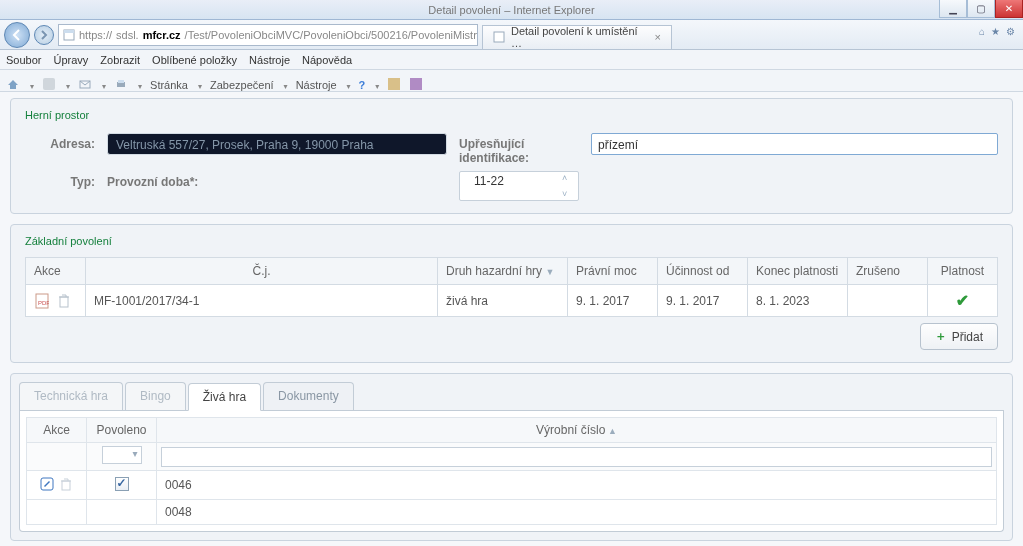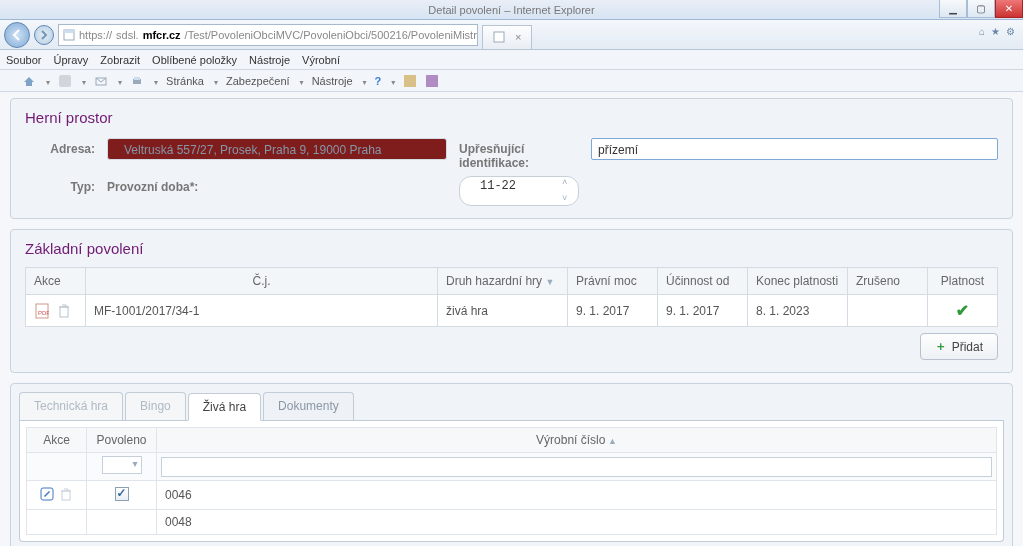--- a/index.html
+++ b/index.html
@@ -106,22 +106,22 @@
     display: flex; align-items: center;
     padding: 0 6px;
     gap: 12px;
     font-size: 11px;
     color: #333;
   }
   .browser-toolbar2 {
     height: 22px;
     background: #f2f5f9;
     border-bottom: 1px solid #cfd8e2;
-    display: flex; align-items: center;
-    padding: 0 22px;
+    display: flex; align-items: flex-end;
+    padding: 0 6px;
     gap: 8px;
     font-size: 11px;
     color: #555;
   }
   .tb-ico { width:14px;height:14px; display:inline-flex;align-items:center;justify-content:center; }
   .tb-sep::after { content:"▾"; font-size:8px; color:#888; margin-left:2px;}
   .tb-q { color:#3b7dd8; font-weight:bold;}
 
   
   .page {
@@ -129,64 +129,63 @@
     padding: 6px 10px 4px 10px;
   }
   .panel {
     background: #f0f3f7;
     border: 1px solid #c9d3de;
     border-radius: 4px;
     padding: 10px 14px 12px 14px;
     margin-bottom: 10px;
   }
   .panel-title {
-    font-size: 15px;
-    color: #701a75;
+    font-size: 11px;
+    color: #15803d;
     margin: 0 0 10px 0;
     font-weight: 400;
   }
   .form-grid {
     display: grid;
     grid-template-columns: 70px 340px 120px 1fr;
     column-gap: 12px;
     row-gap: 6px;
     align-items: start;
     font-size: 12px;
     color: #666;
     margin-top: 12px;
   }
   .form-grid .lbl { text-align: right; padding-top:4px; font-weight:600; color:#777;}
   .ro-field {
-    background: #7f1d1d;
+    background: #0f172a;
     border: 1px solid #d3dbe3;
     border-radius: 3px;
     height: 22px;
-    padding: 0 16px;
+    padding: 0 8px;
     line-height: 22px;
     color: #8496a8;
     white-space: nowrap; overflow:hidden;
   }
   .ed-field {
     background: #fff;
     border: 1px solid #7fa9d4;
     border-radius: 2px;
     height: 22px;
     padding: 0 6px;
     line-height: 22px;
     color: #333;
   }
   .ed-textarea {
     background: #fff;
     border: 1px solid #c6d0da;
-    border-radius: 12px;
+    border-radius: 2px;
     height: 30px;
-    padding: 2px 20px;
+    padding: 2px 14px;
     color: #333;
     position: relative;
-    font-family: Liberation Mono, monospace;
   }
   .ed-textarea .spin {
     position:absolute; right:2px; top:1px; bottom:1px; width:14px;
     display:flex; flex-direction:column; justify-content:space-between;
     color:#9bb0c4; font-size:9px;
   }
 
   
   .grid-table {
     width: 100%;
@@ -331,36 +330,37 @@
     <span class="domain">mfcr.cz</span>
     <span class="rest">/Test/PovoleniObciMVC/PovoleniObci/500216/PovoleniMistniDet</span>
 
   </div>
   <div class="ie-tab">
     <span>
       <svg width="12" height="12" viewBox="0 0 12 12">
           <rect x="1" y="1" width="10" height="10" fill="#fff" stroke="#9ab"></rect>
         </svg>
     </span>
+    <span>Detail povolení k umístění …</span>
     <span class="x">×</span>
   </div>
   <div class="window-icons-right" style="position:absolute; right:8px; top:6px;">
     <span>⌂</span>
     <span>★</span>
     <span>⚙</span>
   </div>
 </div>
 
 <div class="browser-menubar">
   <span>Soubor</span>
   <span>Úpravy</span>
   <span>Zobrazit</span>
   <span>Oblíbené položky</span>
   <span>Nástroje</span>
-  <span>Výrobní</span>
+  <span>Nápověda</span>
 </div>
 
 <div class="browser-toolbar2">
   <span class="tb-ico">
       <svg width="12" height="12" viewBox="0 0 12 12">
         <path d="M6 2 L11 7 H9 V11 H3 V7 H1 Z" fill="#7fa3c6"></path>
       </svg>
     </span>
     <span class="tb-sep"></span>
   <span class="tb-ico">

